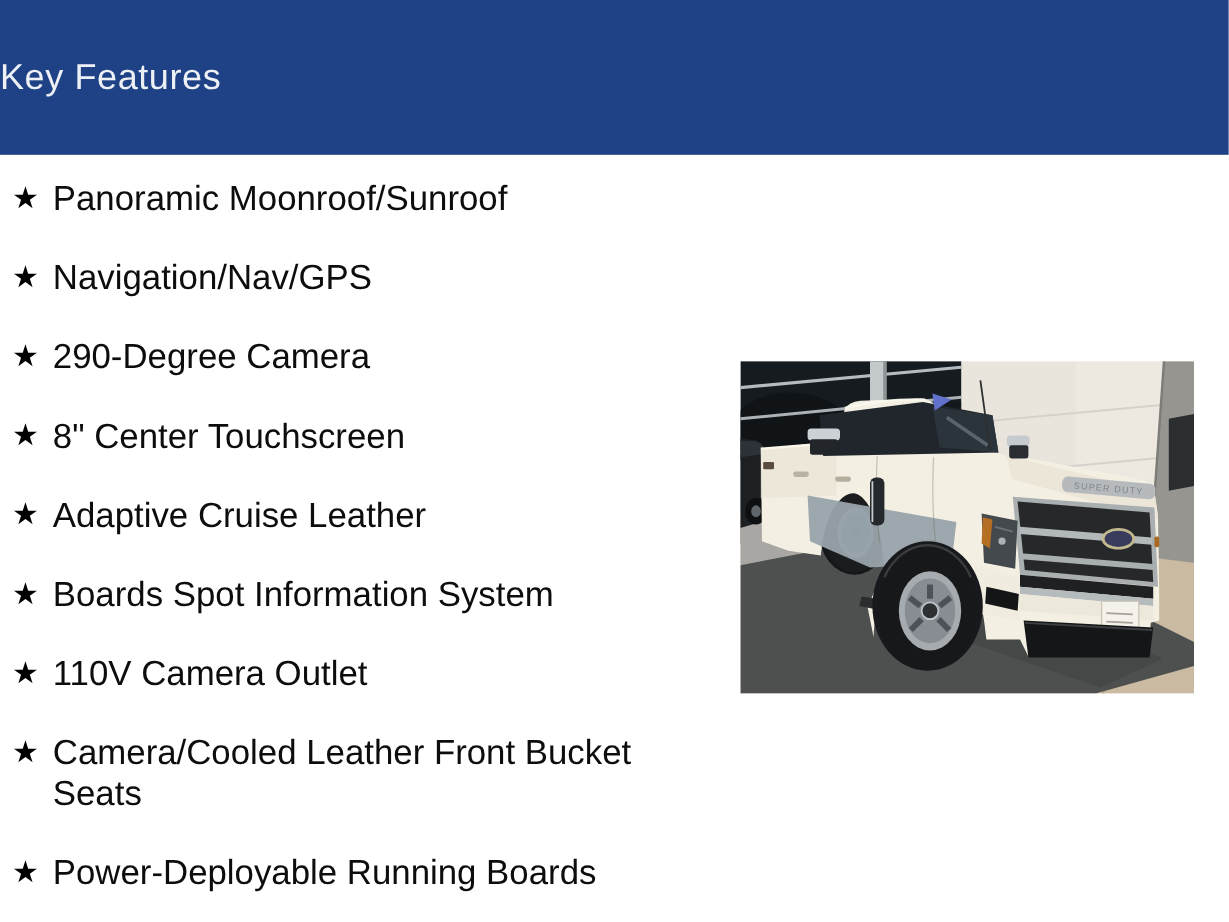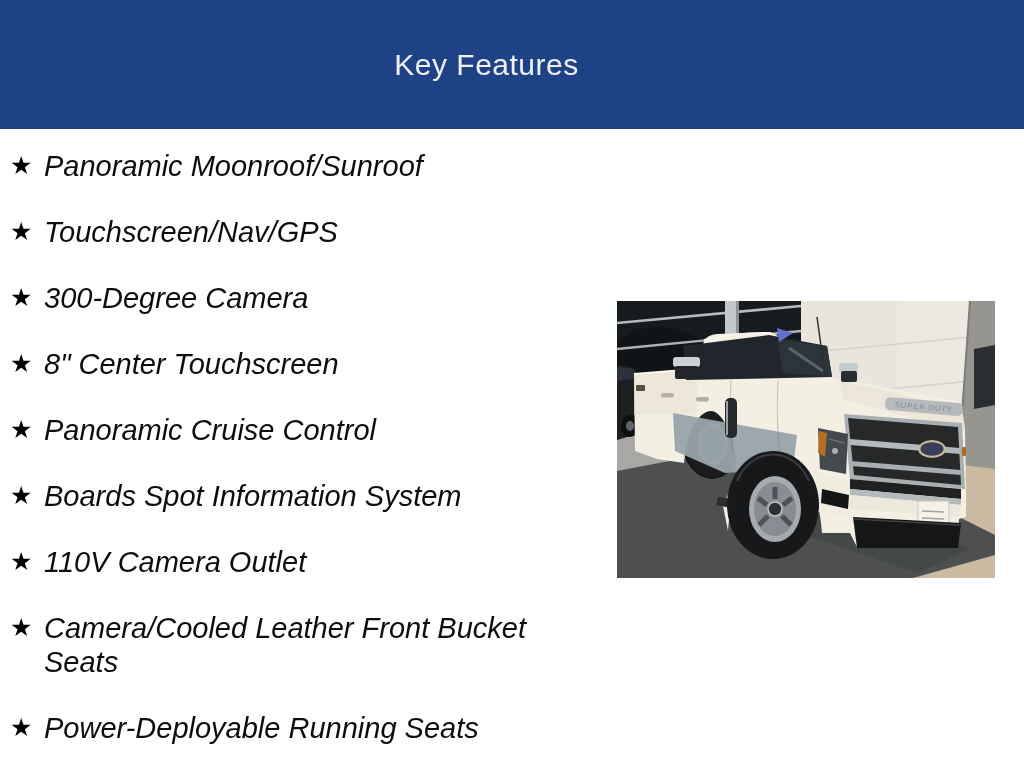--- a/index.html
+++ b/index.html
@@ -2,32 +2,32 @@
 <html><head>
 <meta charset="utf-8">
 <style>
   html,body{margin:0;padding:0;background:#ffffff;}
   body{width:1024px;height:768px;overflow:hidden;position:relative;
        font-family:"Liberation Sans","DejaVu Sans",sans-serif;}
   .slide{position:absolute;inset:0;background:#ffffff;}
 
   
   .hdr{position:absolute;left:0;top:0;width:1024px;height:129px;
-       background:#1F4287;display:flex;align-items:center;justify-content:center;
+       background:#1F4287;display:flex;align-items:center;justify-content:flex-start;
        padding-right:51px;box-sizing:border-box;}
   .hdr-title{color:#EDF0F5;font-size:30px;letter-spacing:.5px;}
 
   
   ul.features{list-style:none;margin:0;padding:0;
        position:absolute;left:10px;top:149px;width:556px;}
   ul.features li{display:flex;align-items:flex-start;
        margin:0 0 32px 0;font-size:29px;line-height:34px;color:#0d0d0d;}
   .star{flex:0 0 34px;width:34px;font-size:25px;line-height:34px;color:#000;
        transform:translateY(-1px);}
-  .ftxt{flex:1;font-style:italic;}
+  .ftxt{flex:1;}
 
   
   .photo{position:absolute;left:617px;top:301px;width:378px;height:277px;}
   .photo svg{display:block;width:100%;height:100%;}
 </style>
 </head>
 <body>
 
 <div class="slide">
 
@@ -35,49 +35,49 @@
     <span class="hdr-title">Key Features</span>
   </div>
 
   <ul class="features">
     <li>
         <span class="star">★</span>
         <span class="ftxt">Panoramic Moonroof/Sunroof</span>
       </li>
     <li>
         <span class="star">★</span>
-        <span class="ftxt">Touchscreen/Nav/GPS</span>
-      </li>
-    <li>
-        <span class="star">★</span>
-        <span class="ftxt">300-Degree Camera</span>
+        <span class="ftxt">Navigation/Nav/GPS</span>
+      </li>
+    <li>
+        <span class="star">★</span>
+        <span class="ftxt">290-Degree Camera</span>
       </li>
     <li>
         <span class="star">★</span>
         <span class="ftxt">8" Center Touchscreen</span>
       </li>
     <li>
         <span class="star">★</span>
-        <span class="ftxt">Panoramic Cruise Control</span>
+        <span class="ftxt">Adaptive Cruise Leather</span>
       </li>
     <li>
         <span class="star">★</span>
         <span class="ftxt">Boards Spot Information System</span>
       </li>
     <li>
         <span class="star">★</span>
         <span class="ftxt">110V Camera Outlet</span>
       </li>
     <li>
         <span class="star">★</span>
         <span class="ftxt">Camera/Cooled Leather Front Bucket Seats</span>
       </li>
     <li>
         <span class="star">★</span>
-        <span class="ftxt">Power-Deployable Running Seats</span>
+        <span class="ftxt">Power-Deployable Running Boards</span>
       </li>
   </ul>
 
   <div class="photo">
     <svg viewBox="0 0 378 277" role="img" aria-label="White Ford Super Duty crew cab pickup truck parked in front of a dealership building">
 
       <g>
         <rect x="0" y="0" width="378" height="277" fill="#e9e5dd"></rect>
         <polygon points="280,0 378,0 378,165 280,165" fill="#f0ece4" opacity="0.55"></polygon>
         <line x1="184" y1="52" x2="378" y2="34" stroke="#d6d2c9" stroke-width="1.6"></line>

